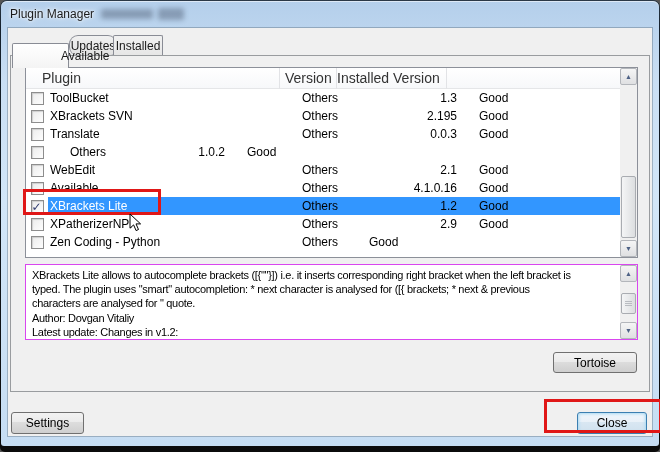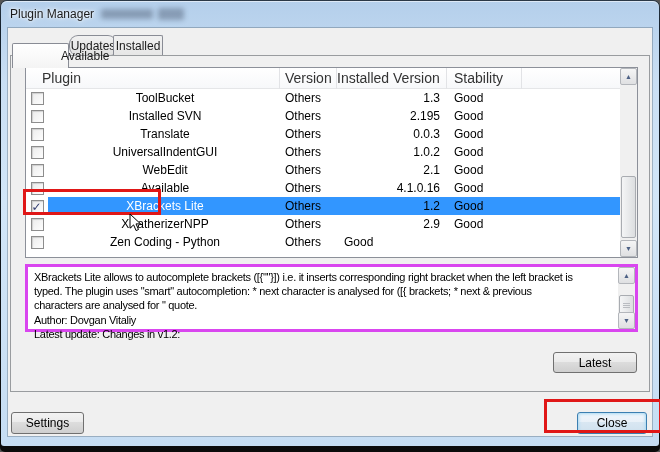--- a/index.html
+++ b/index.html
@@ -28,34 +28,34 @@
   .hcell.h-stab{width:75px;padding-left:7px;}
   .hcell.h-fill{flex:1;border-right:none;}
   #lv-body{position:absolute;left:0;top:21px;right:17px;height:162px;}
   .lv-row{position:relative;display:flex;height:18px;line-height:18px;font-size:12px;color:#000;white-space:nowrap;}
   .lv-row.selected{background:linear-gradient(to right,#ffffff 22px,var(--sel) 22px);}
   .cb-cell{width:22px;display:flex;align-items:center;justify-content:center;}
   .checkbox{width:13px;height:13px;border:1px solid #8d8d8d;background:linear-gradient(135deg,#ececec,#fdfdfd);box-shadow:inset 1px 1px 1px rgba(0,0,0,.14);position:relative;}
   .check{position:absolute;left:0px;top:-3px;font-size:12px;color:#2f3a6e;display:none;}
   .checkbox.checked .check{display:block;}
   .cell{overflow:hidden;}
-  .cell.name{width:232px;padding-left:2px;text-align:center;}
+  .cell.name{width:232px;padding-left:2px;}
   .lv-row.selected .cell.name{color:#fff;}
-  .cell.cat{width:57px;padding-left:5px;}
+  .cell.cat{width:57px;padding-left:5px;margin-left:17px;}
   .cell.ver{width:110px;text-align:right;padding-right:7px;}
-  .cell.stab{width:75px;padding-left:7px;}
+  .cell.stab{width:75px;padding-left:7px;margin-left:8px;}
   
   .sb{position:absolute;top:0;bottom:0;right:0;width:17px;background:#f0f0f0;}
   .sb-btn{position:absolute;left:0;width:17px;height:17px;background:linear-gradient(180deg,#f5f5f5,#dfe0e2);border:1px solid #b3b6bb;border-radius:2px;text-align:center;line-height:15px;font-size:7px;color:#4d6185;}
   .sb-btn.up{top:0;}
   .sb-btn.down{bottom:0;}
   .sb-thumb{position:absolute;left:1px;width:15px;background:linear-gradient(90deg,#f4f5f6,#dcdee0);border:1px solid #a9acb1;border-radius:2px;}
   .grip{position:absolute;left:3px;right:3px;top:50%;height:5px;margin-top:-3px;background:repeating-linear-gradient(180deg,#b9bcc1 0,#b9bcc1 1px,transparent 1px,transparent 2px);}
   
-  #descbox{position:absolute;left:14px;top:208px;width:613px;height:68px;background:#fff;border:3px solid #d946ef;}
+  #descbox{position:absolute;left:14px;top:208px;width:613px;height:76px;background:#fff;border:1px solid #d946ef;}
   #desc-text{position:absolute;left:6px;top:3px;right:20px;font-size:11px;letter-spacing:-0.3px;line-height:14.2px;color:#000;}
   #desc-text div{white-space:nowrap;overflow:hidden;}
   
   .btn{position:absolute;font-size:12px;color:#000;background:linear-gradient(180deg,#f2f2f2 0%,#ebebeb 45%,#dddddd 46%,#cfcfcf 100%);border:1px solid #707070;border-radius:3px;text-align:center;padding:0;}
   #install-btn{left:542px;top:296px;width:84px;height:21px;}
   #settings-btn{left:3px;top:384px;width:73px;height:22px;}
   #close-btn{left:569px;top:384px;width:70px;height:22px;border:1px solid #3c7fb1;box-shadow:inset 0 0 3px 1px #a9d9f2;background:linear-gradient(180deg,#f1f6fb 0%,#e9f1f8 45%,#d9e7f2 46%,#cfe0ee 100%);}
   
   .red-rect{position:absolute;border:3px solid var(--red);z-index:20;}
   #annot-row{left:23px;top:189px;width:138px;height:26px;}
@@ -80,42 +80,41 @@
     <div class="tab t2">Updates</div>
     <div class="tab t3">Installed</div>
 
     <div id="tabpane">
 
       <div id="listview">
         <div id="lv-header">
           <span class="hcell h-plugin">Plugin</span>
           <span class="hcell h-cat">Version</span>
           <span class="hcell h-ver">Installed Version</span>
-          <span class="hcell h-stab">Stability</span>
           <span class="hcell h-fill"></span>
         </div>
         <div id="lv-body">
             <div class="lv-row">
     <span class="cb-cell">
       <span class="checkbox">
         
       </span>
     </span>
     <span class="cell name">ToolBucket</span>
     <span class="cell cat">Others</span>
     <span class="cell ver">1.3</span>
     <span class="cell stab">Good</span>
   </div>
             <div class="lv-row">
     <span class="cb-cell">
       <span class="checkbox">
         
       </span>
     </span>
-    <span class="cell name">Installed SVN</span>
+    <span class="cell name">XBrackets SVN</span>
     <span class="cell cat">Others</span>
     <span class="cell ver">2.195</span>
     <span class="cell stab">Good</span>
   </div>
             <div class="lv-row">
     <span class="cb-cell">
       <span class="checkbox">
         
       </span>
     </span>
@@ -123,21 +122,20 @@
     <span class="cell cat">Others</span>
     <span class="cell ver">0.0.3</span>
     <span class="cell stab">Good</span>
   </div>
             <div class="lv-row">
     <span class="cb-cell">
       <span class="checkbox">
         
       </span>
     </span>
-    <span class="cell name">UniversalIndentGUI</span>
     <span class="cell cat">Others</span>
     <span class="cell ver">1.0.2</span>
     <span class="cell stab">Good</span>
   </div>
             <div class="lv-row">
     <span class="cb-cell">
       <span class="checkbox">
         
       </span>
     </span>
@@ -207,21 +205,21 @@
         </div>
         <div class="sb">
           <div class="sb-btn up">▲</div>
           <div class="sb-thumb" style="top:28px;height:21px;">
               <span class="grip"></span>
             </div>
           <div class="sb-btn down">▼</div>
         </div>
       </div>
 
-      <button class="btn" id="install-btn">Latest</button>
+      <button class="btn" id="install-btn">Tortoise</button>
       <div class="red-rect" id="annot-install"></div>
     </div>
 
     <button class="btn" id="close-btn">Close</button>
     <button class="btn" id="settings-btn">Settings</button>
   </div>
 
   <div class="red-rect" id="annot-row"></div>
 
   <svg id="cursor" width="13" height="20" viewBox="0 0 13 20">

